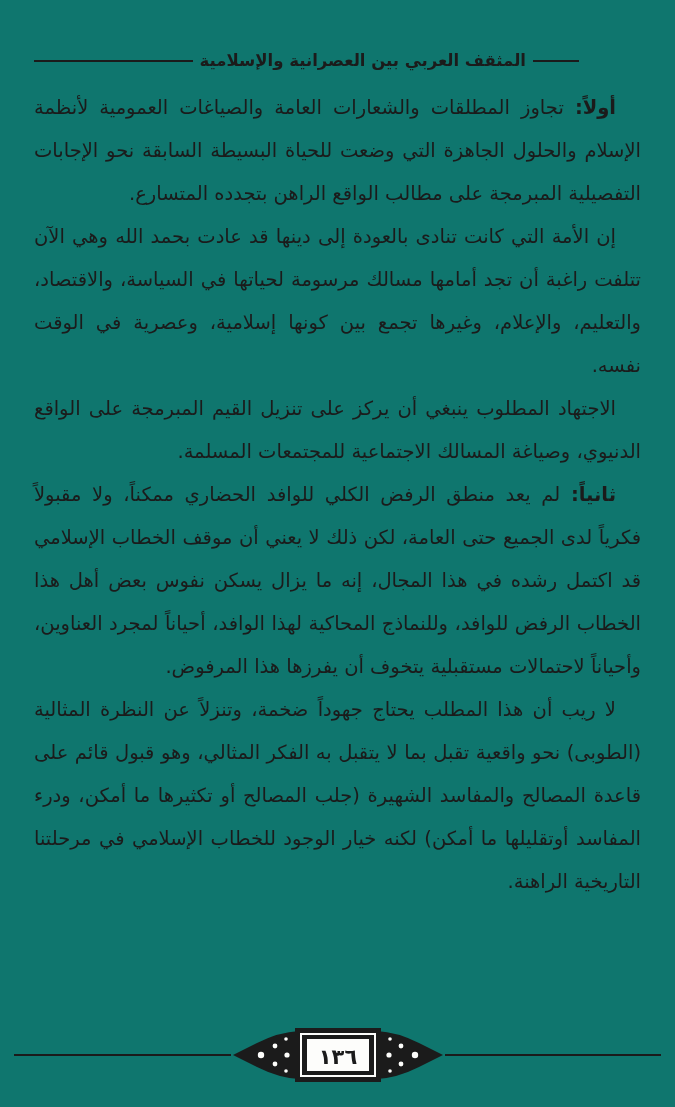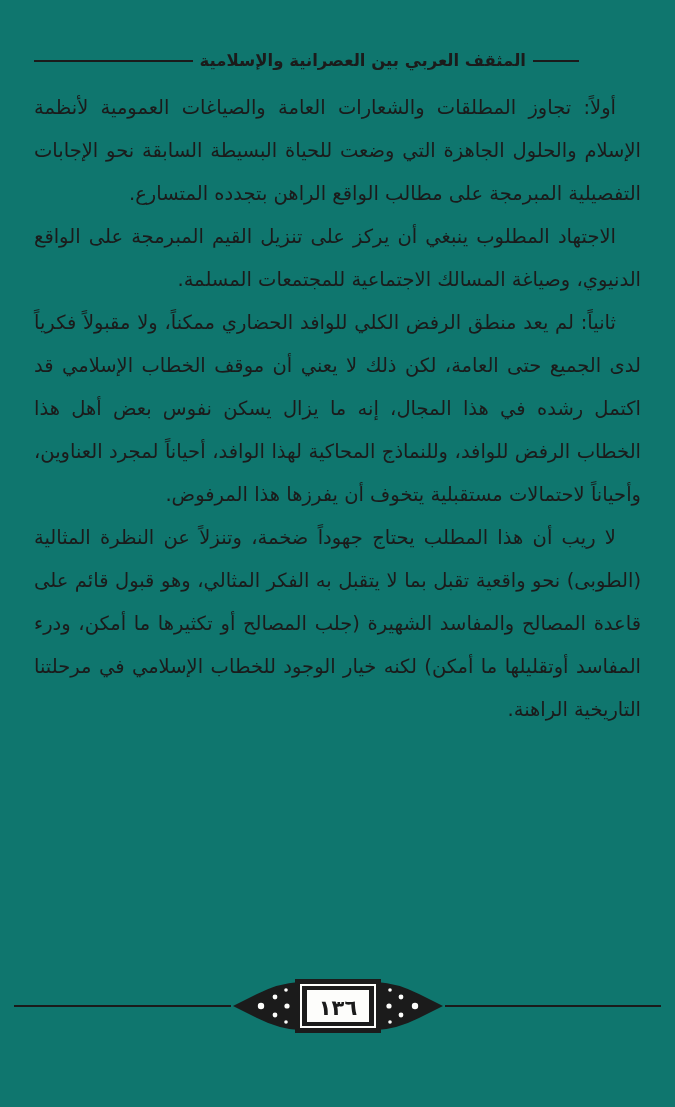--- a/index.html
+++ b/index.html
@@ -49,28 +49,28 @@
     margin: 12px 34px 0 34px;
     direction: rtl;
     text-align: justify;
     font-size: 19.5px;
     line-height: 43px;
   }
   .body-text p {
     margin: 0;
     text-indent: 25px;
   }
-  .body-text strong { font-weight: normal; }
+  .body-text strong { font-weight: bold; }
 
   
   .footer {
     position: absolute;
     left: 14px;
     right: 14px;
-    top: 977px;
+    top: 1026px;
     display: flex;
     align-items: center;
     justify-content: flex-end;
   }
   .footer-line {
     flex: 1;
     height: 2px;
     background: #1b1b1b;
   }
   .ornament { display: block; }
@@ -81,20 +81,21 @@
 <div class="page">
 
   <div class="header">
     <div class="rule-long"></div>
     <div class="header-title">المثقف العربي بين العصرانية والإسلامية</div>
     <div class="rule-short"></div>
   </div>
 
   <div class="body-text">
     <p><strong>أولاً:</strong> <span>تجاوز المطلقات والشعارات العامة والصياغات العمومية لأنظمة الإسلام والحلول الجاهزة التي وضعت للحياة البسيطة السابقة نحو الإجابات التفصيلية المبرمجة على مطالب الواقع الراهن بتجدده المتسارع.</span></p>
+    <p><span>إن الأمة التي كانت تنادى بالعودة إلى دينها قد عادت بحمد الله وهي الآن تتلفت راغبة أن تجد أمامها مسالك مرسومة لحياتها في السياسة، والاقتصاد، والتعليم، والإعلام، وغيرها تجمع بين كونها إسلامية، وعصرية في الوقت نفسه.</span></p>
     <p><span>الاجتهاد المطلوب ينبغي أن يركز على تنزيل القيم المبرمجة على الواقع الدنيوي، وصياغة المسالك الاجتماعية للمجتمعات المسلمة.</span></p>
     <p><strong>ثانياً:</strong> <span>لم يعد منطق الرفض الكلي للوافد الحضاري ممكناً، ولا مقبولاً فكرياً لدى الجميع حتى العامة، لكن ذلك لا يعني أن موقف الخطاب الإسلامي قد اكتمل رشده في هذا المجال، إنه ما يزال يسكن نفوس بعض أهل هذا الخطاب الرفض للوافد، وللنماذج المحاكية لهذا الوافد، أحياناً لمجرد العناوين، وأحياناً لاحتمالات مستقبلية يتخوف أن يفرزها هذا المرفوض.</span></p>
     <p><span>لا ريب أن هذا المطلب يحتاج جهوداً ضخمة، وتنزلاً عن النظرة المثالية (الطوبى) نحو واقعية تقبل بما لا يتقبل به الفكر المثالي، وهو قبول قائم على قاعدة المصالح والمفاسد الشهيرة (جلب المصالح أو تكثيرها ما أمكن، ودرء المفاسد أوتقليلها ما أمكن) لكنه خيار الوجود للخطاب الإسلامي في مرحلتنا التاريخية الراهنة.</span></p>
   </div>
 
   <div class="footer">
     <div class="footer-line"></div>
     <svg class="ornament" width="214" height="58" viewBox="0 0 214 58" aria-hidden="true">
 
       <path d="M2,29 L26,17 Q48,6 68,5 L68,53 Q48,52 26,41 Z" fill="#1b1b1b"></path>

